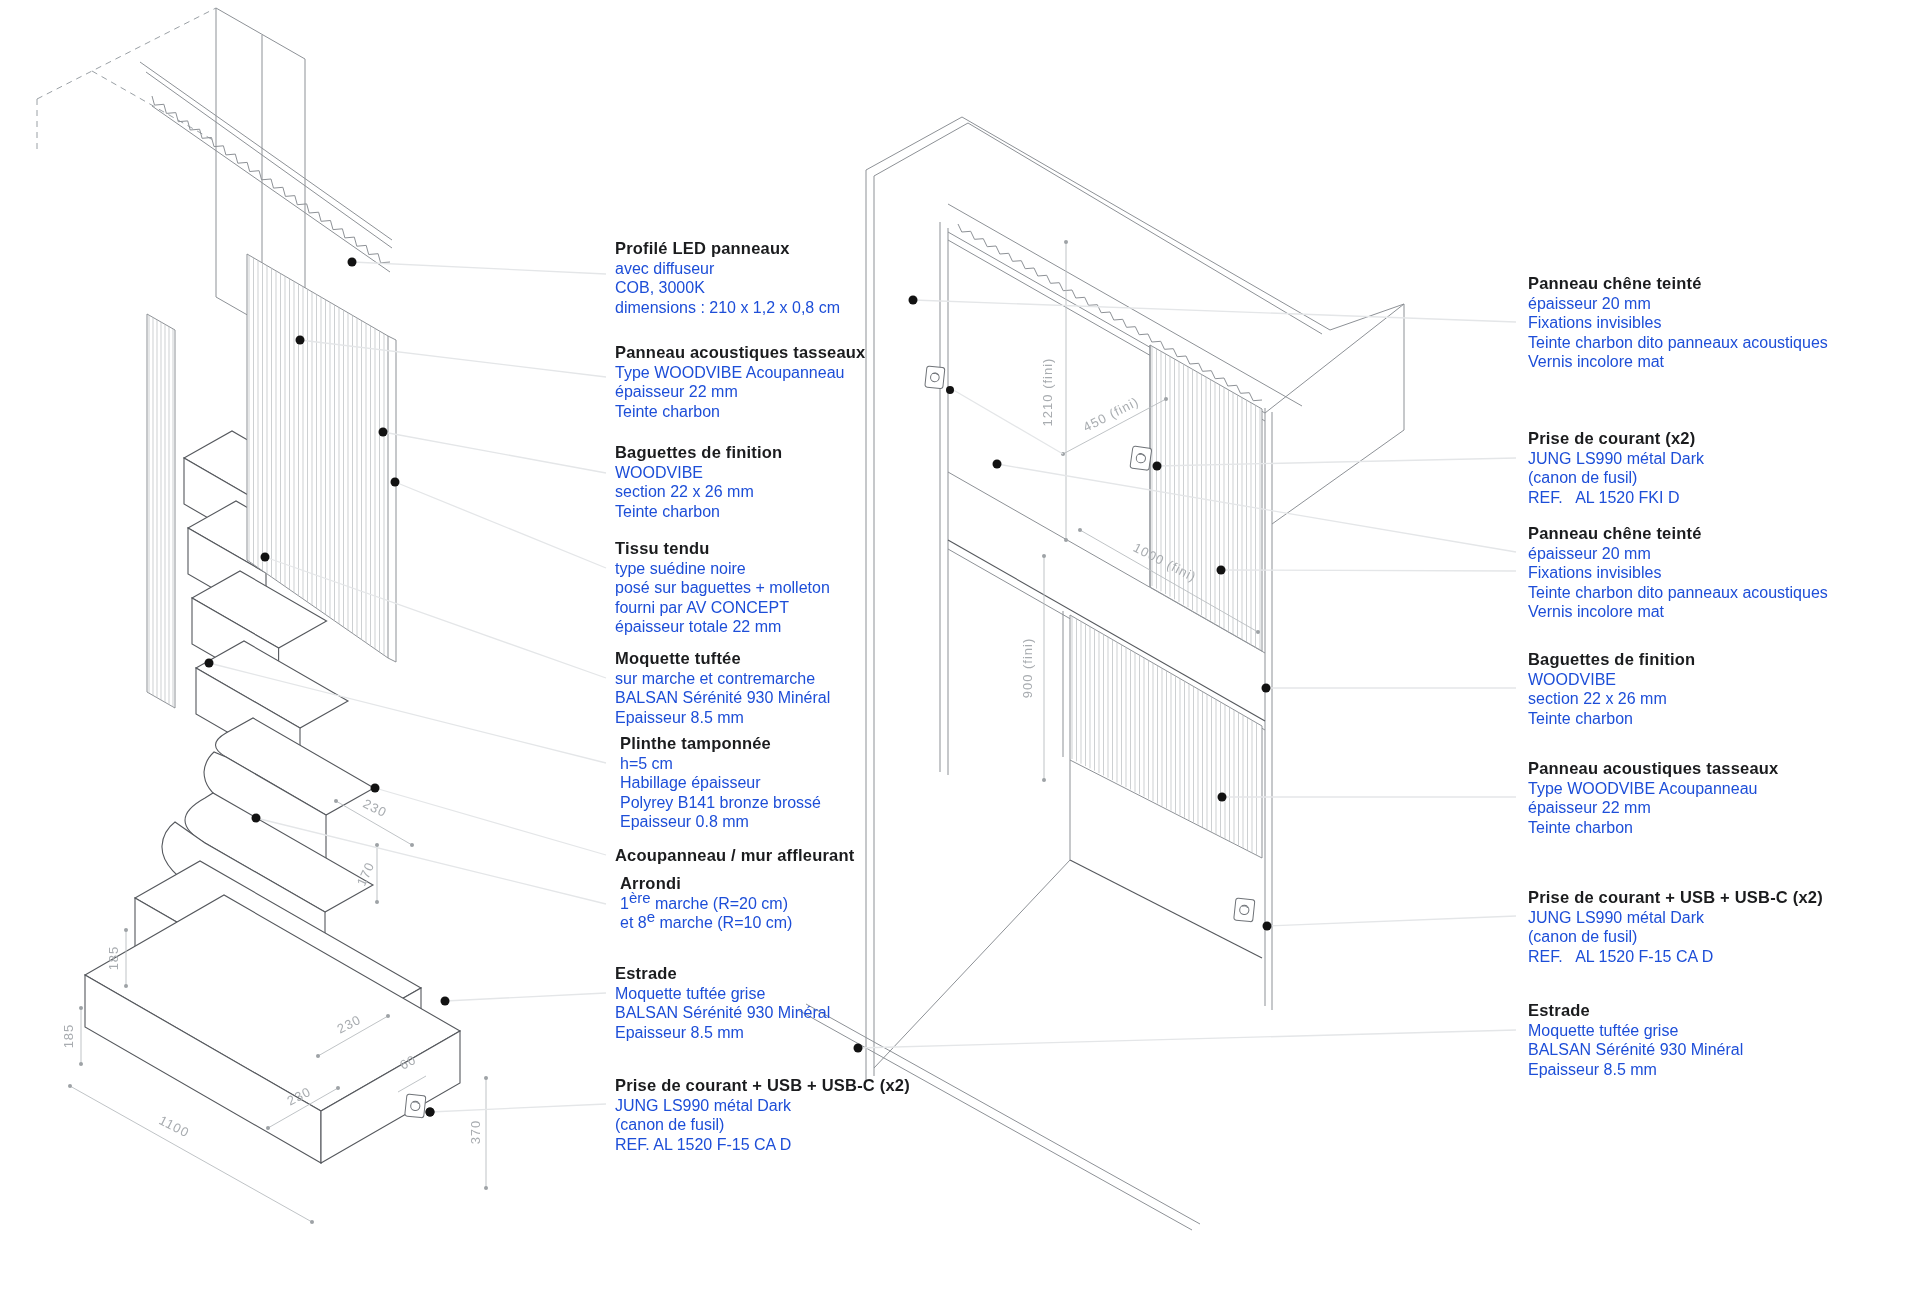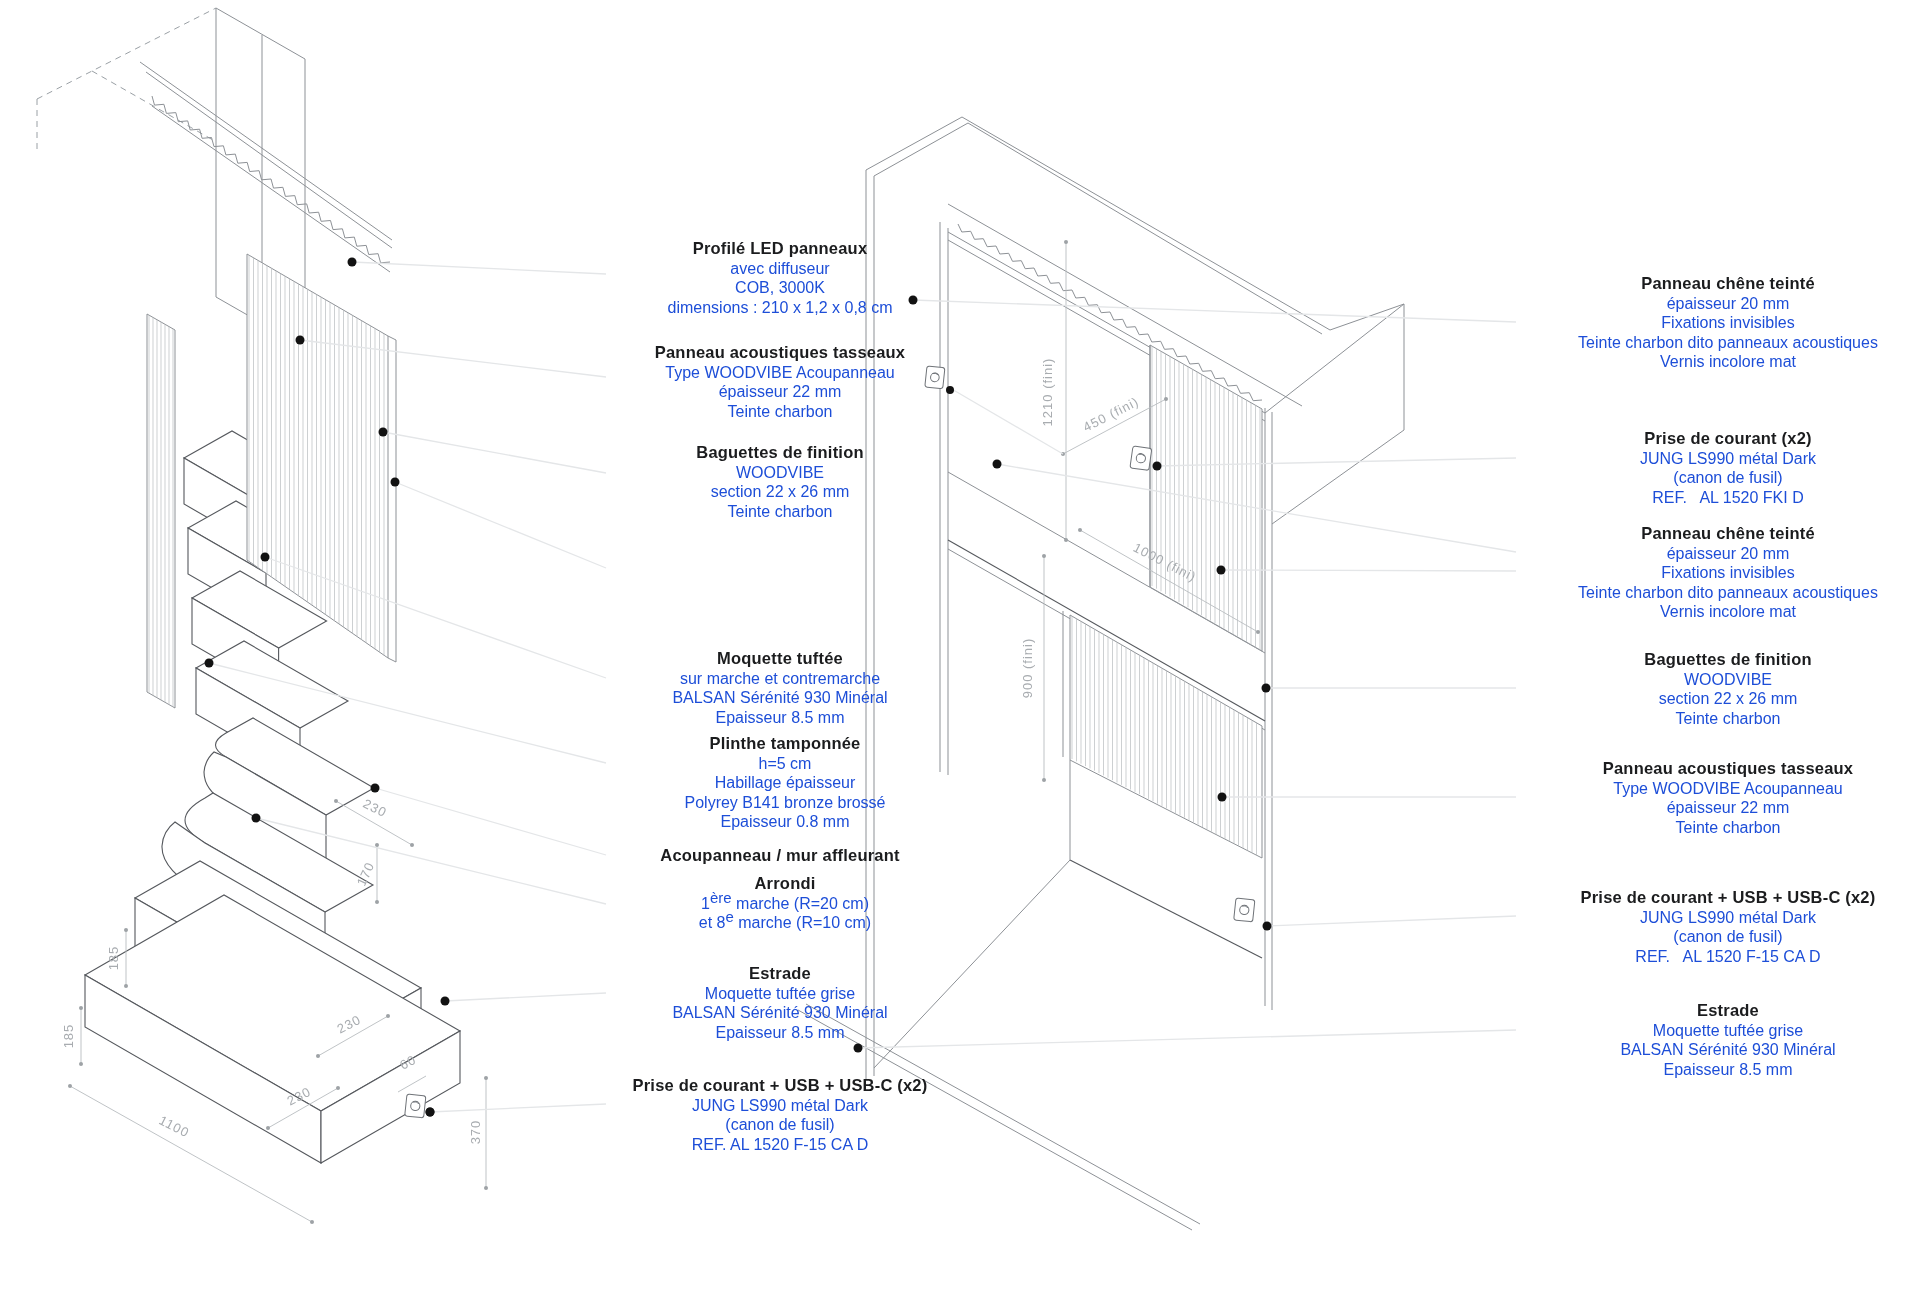--- a/index.html
+++ b/index.html
@@ -1,19 +1,19 @@
 <!DOCTYPE html>
 <html><head>
 <meta charset="utf-8">
 <style>
   html,body{margin:0;padding:0;background:#fff;}
   .canvas{position:relative;width:1920px;height:1296px;background:#ffffff;overflow:hidden;
           font-family:"Liberation Sans","DejaVu Sans",sans-serif;}
   svg.art{position:absolute;left:0;top:0;}
-  .ann{position:absolute;width:330px;text-align:center;}
+  .ann{position:absolute;width:330px;}
   .ann .t{font-weight:bold;font-size:16.5px;line-height:19.5px;color:#1b1c1e;letter-spacing:.2px;}
   .ann .l{font-size:16px;line-height:19.5px;color:#1d4ed8;white-space:pre-wrap;}
   .ann sup{font-size:15px;line-height:0;}
   .ann.wide{width:400px;}
   .dim{fill:#a8acb0;font-size:13px;letter-spacing:1px;}
   .lead{stroke:#e4e6e8;stroke-width:1.3;}
   .ink{stroke:#8d9196;fill:none;stroke-width:1;}
   .ink-dark{stroke:#55585d;fill:#ffffff;stroke-width:1.1;}
   .ink-fill{stroke:#8d9196;fill:#ffffff;stroke-width:1;}
   .slats line{stroke:#b7bbbf;stroke-width:.7;}
@@ -389,20 +389,27 @@
   <div class="l">Type WOODVIBE Acoupanneau</div>
   <div class="l">épaisseur 22 mm</div>
   <div class="l">Teinte charbon</div>
 </div>
 <div class="ann" style="left:615px;top:443px">
   <div class="t">Baguettes de finition</div>
   <div class="l">WOODVIBE</div>
   <div class="l">section 22 x 26 mm</div>
   <div class="l">Teinte charbon</div>
 </div>
+<div class="ann" style="left:615px;top:539px">
+  <div class="t">Tissu tendu</div>
+  <div class="l">type suédine noire</div>
+  <div class="l">posé sur baguettes + molleton</div>
+  <div class="l">fourni par AV CONCEPT</div>
+  <div class="l">épaisseur totale 22 mm</div>
+</div>
 <div class="ann" style="left:615px;top:649px">
   <div class="t">Moquette tuftée</div>
   <div class="l">sur marche et contremarche</div>
   <div class="l">BALSAN Sérénité 930 Minéral</div>
   <div class="l">Epaisseur 8.5 mm</div>
 </div>
 <div class="ann" style="left:620px;top:734px">
   <div class="t">Plinthe tamponnée</div>
   <div class="l">h=5 cm</div>
   <div class="l">Habillage épaisseur</div>

